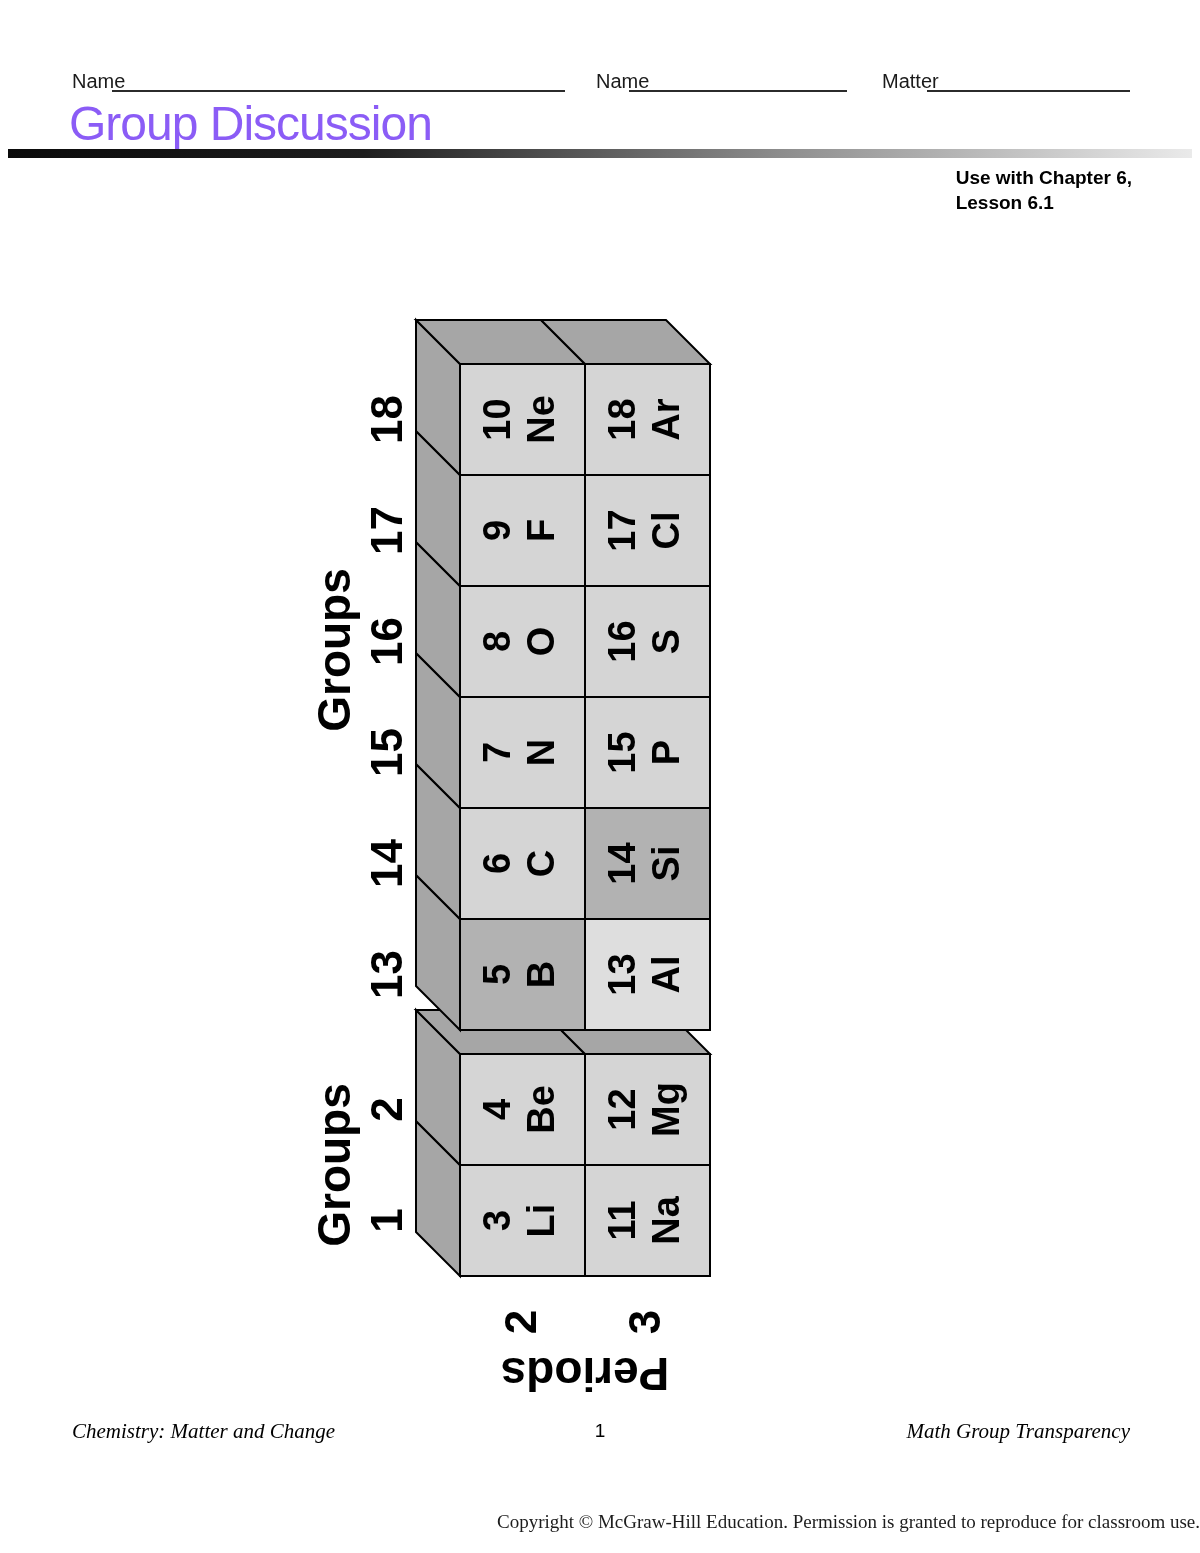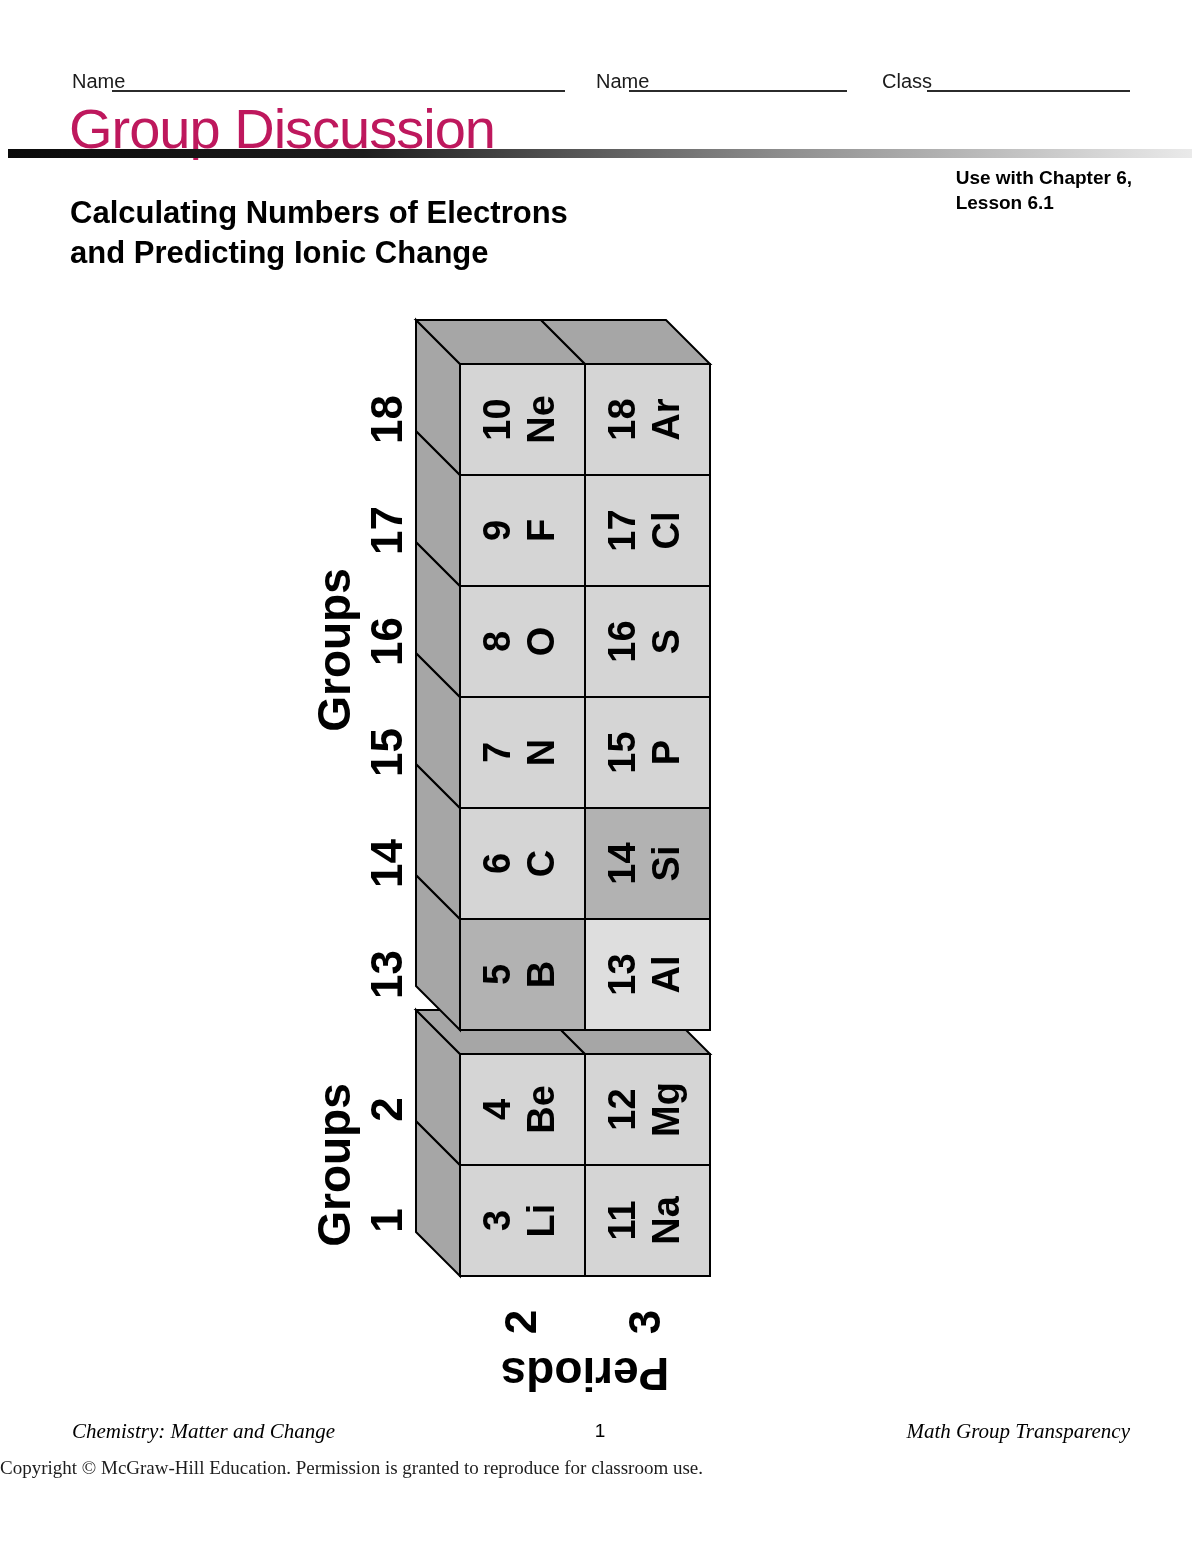--- a/index.html
+++ b/index.html
@@ -1,66 +1,62 @@
 <!DOCTYPE html>
 <html><head>
 <meta charset="utf-8">
 <style>
   html,body{margin:0;padding:0;background:#e8e8e8;}
   .page{position:relative;width:1200px;height:1553px;background:#ffffff;
         font-family:"Liberation Sans",sans-serif;color:#000;overflow:hidden;margin:0 auto;}
   .fieldlabel{position:absolute;font-size:20px;color:#1b1b1b;}
   .blank{position:absolute;height:0;border-bottom:2px solid #2b2b2b;}
-  .doc-title{position:absolute;left:69px;top:96px;font-size:56px;font-weight:400;
-             letter-spacing:-1px;color:#be185d;white-space:nowrap;}
+  .doc-title{position:absolute;left:69px;top:96px;font-size:48px;font-weight:400;
+             letter-spacing:-1px;color:#8b5cf6;white-space:nowrap;}
   .rule{position:absolute;left:8px;top:149px;width:1184px;height:9px;
         background:linear-gradient(to right,#0b0b0b 0%,#1e1e1e 30%,#8f8f8f 66%,#eaeaea 100%);}
   .usage{position:absolute;right:68px;top:165px;text-align:left;font-weight:bold;
          font-size:19px;line-height:25px;}
   .usage .line2{margin-right:8px;}
   .h2{position:absolute;left:70px;top:193px;font-weight:bold;font-size:31px;line-height:40px;}
   .figure-wrap{position:absolute;left:290px;top:316px;width:430px;height:1100px;}
   .figure-rot{display:block;transform:rotate(-90deg) translate(-1100px,0);transform-origin:0 0;}
   svg text{font-family:"Liberation Sans",sans-serif;font-weight:bold;fill:#000;}
   .cellnum,.cellsym{font-size:38px;text-anchor:middle;}
   .gnum,.pnum{font-size:44px;text-anchor:middle;}
   .glabel{font-size:46px;text-anchor:middle;}
   .shape{stroke:#000;stroke-width:2;stroke-linejoin:miter;}
   .footer-left{position:absolute;left:72px;top:1419px;font-family:"Liberation Serif",serif;
                font-style:italic;font-size:21px;}
   .footer-page{position:absolute;left:0;right:0;top:1420px;text-align:center;font-size:19px;}
   .footer-right{position:absolute;right:70px;top:1419px;font-family:"Liberation Serif",serif;
                 font-style:italic;font-size:21px;}
-  .copyright{position:absolute;left:0;right:0;top:1457px;text-align:left;
+  .copyright{position:absolute;left:0;right:0;top:1511px;text-align:right;
              font-family:"Liberation Serif",serif;font-size:19px;color:#1d1d1d;}
 </style>
 </head>
 <body>
 
 <div class="page">
 
   <span class="fieldlabel" style="left:72px;top:70px">Name</span>
   <span class="blank" style="left:112px;top:90px;width:453px"></span>
   <span class="fieldlabel" style="left:596px;top:70px">Name</span>
   <span class="blank" style="left:629px;top:90px;width:218px"></span>
-  <span class="fieldlabel" style="left:882px;top:70px">Class</span>
+  <span class="fieldlabel" style="left:882px;top:70px">Matter</span>
   <span class="blank" style="left:927px;top:90px;width:203px"></span>
 
   <div class="doc-title">Group Discussion</div>
   <div class="rule"></div>
 
   <div class="usage">
     <div>Use with Chapter 6,</div>
     <div class="line2">Lesson 6.1</div>
   </div>
 
-  <div class="h2">
-    <div>Calculating Numbers of Electrons</div>
-    <div>and Predicting Ionic Change</div>
-  </div>
 
   <div class="figure-wrap">
     <svg class="figure-rot" width="1100" height="430" viewBox="-140 -170 1100 430" xmlns="http://www.w3.org/2000/svg">
 
       <g>
         <polygon class="shape" points="0,0 111,0 155,-44 44,-44" fill="#a6a6a6"></polygon>
         <polygon class="shape" points="111,0 222,0 266,-44 155,-44" fill="#a6a6a6"></polygon>
         <polygon class="shape" points="222,0 266,-44 266,81 222,125" fill="#a6a6a6"></polygon>
         <polygon class="shape" points="222,125 266,81 266,206 222,250" fill="#a6a6a6"></polygon>
 

